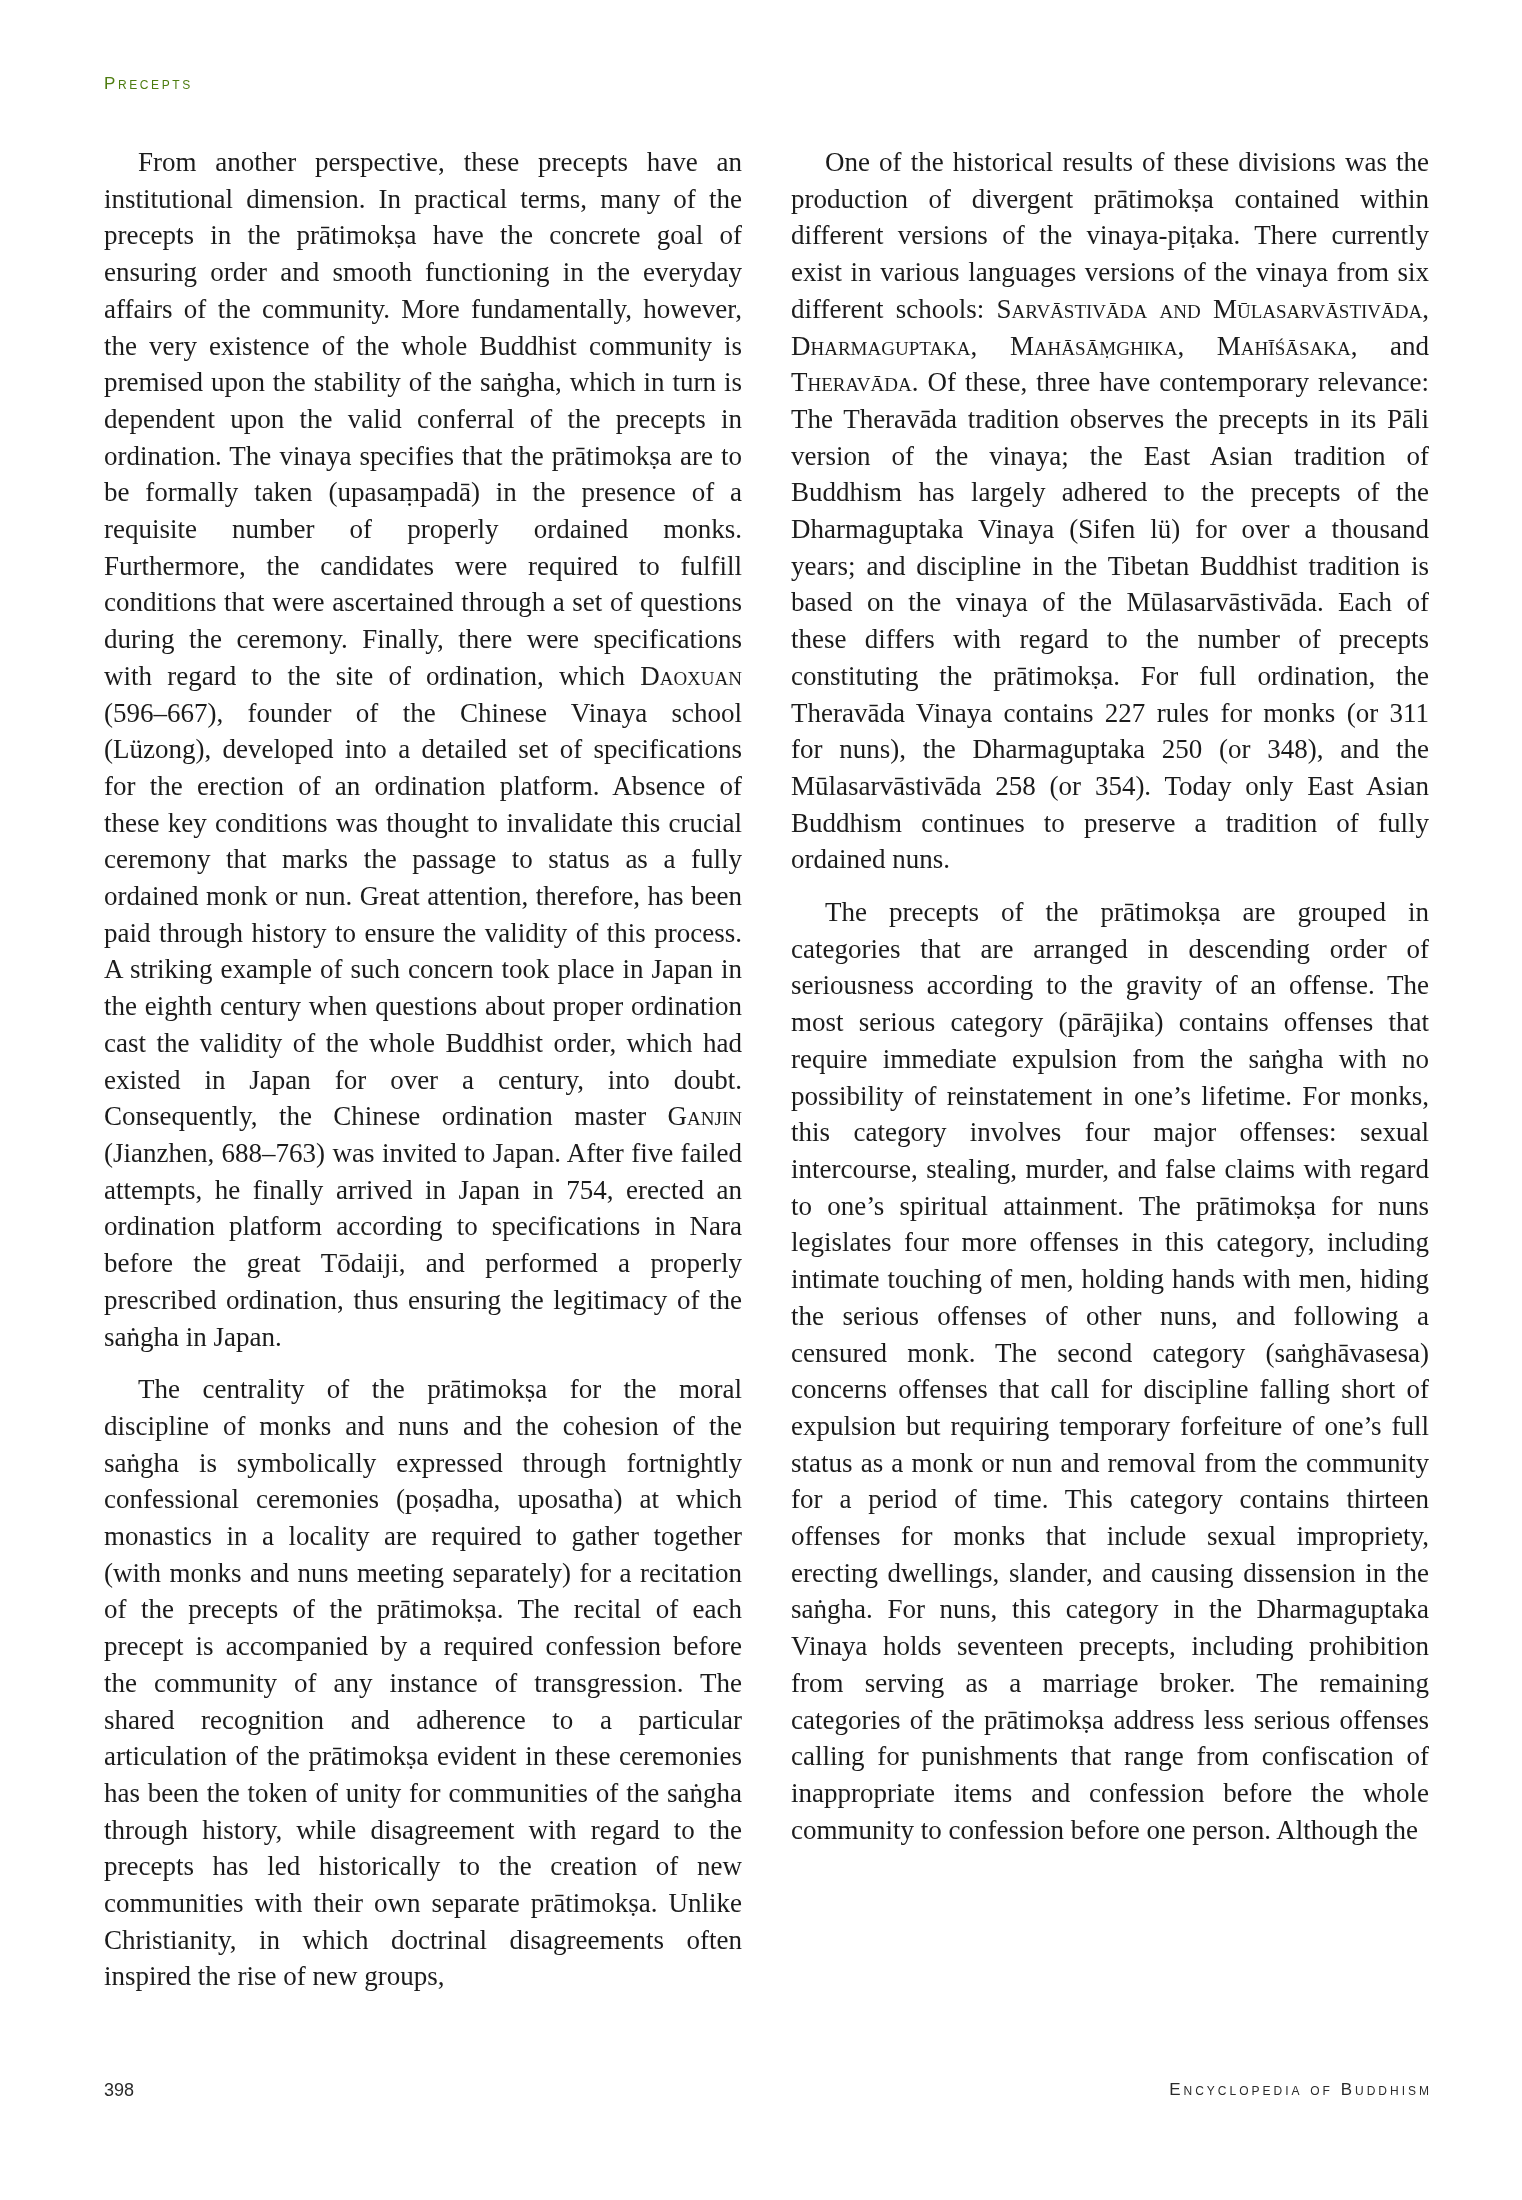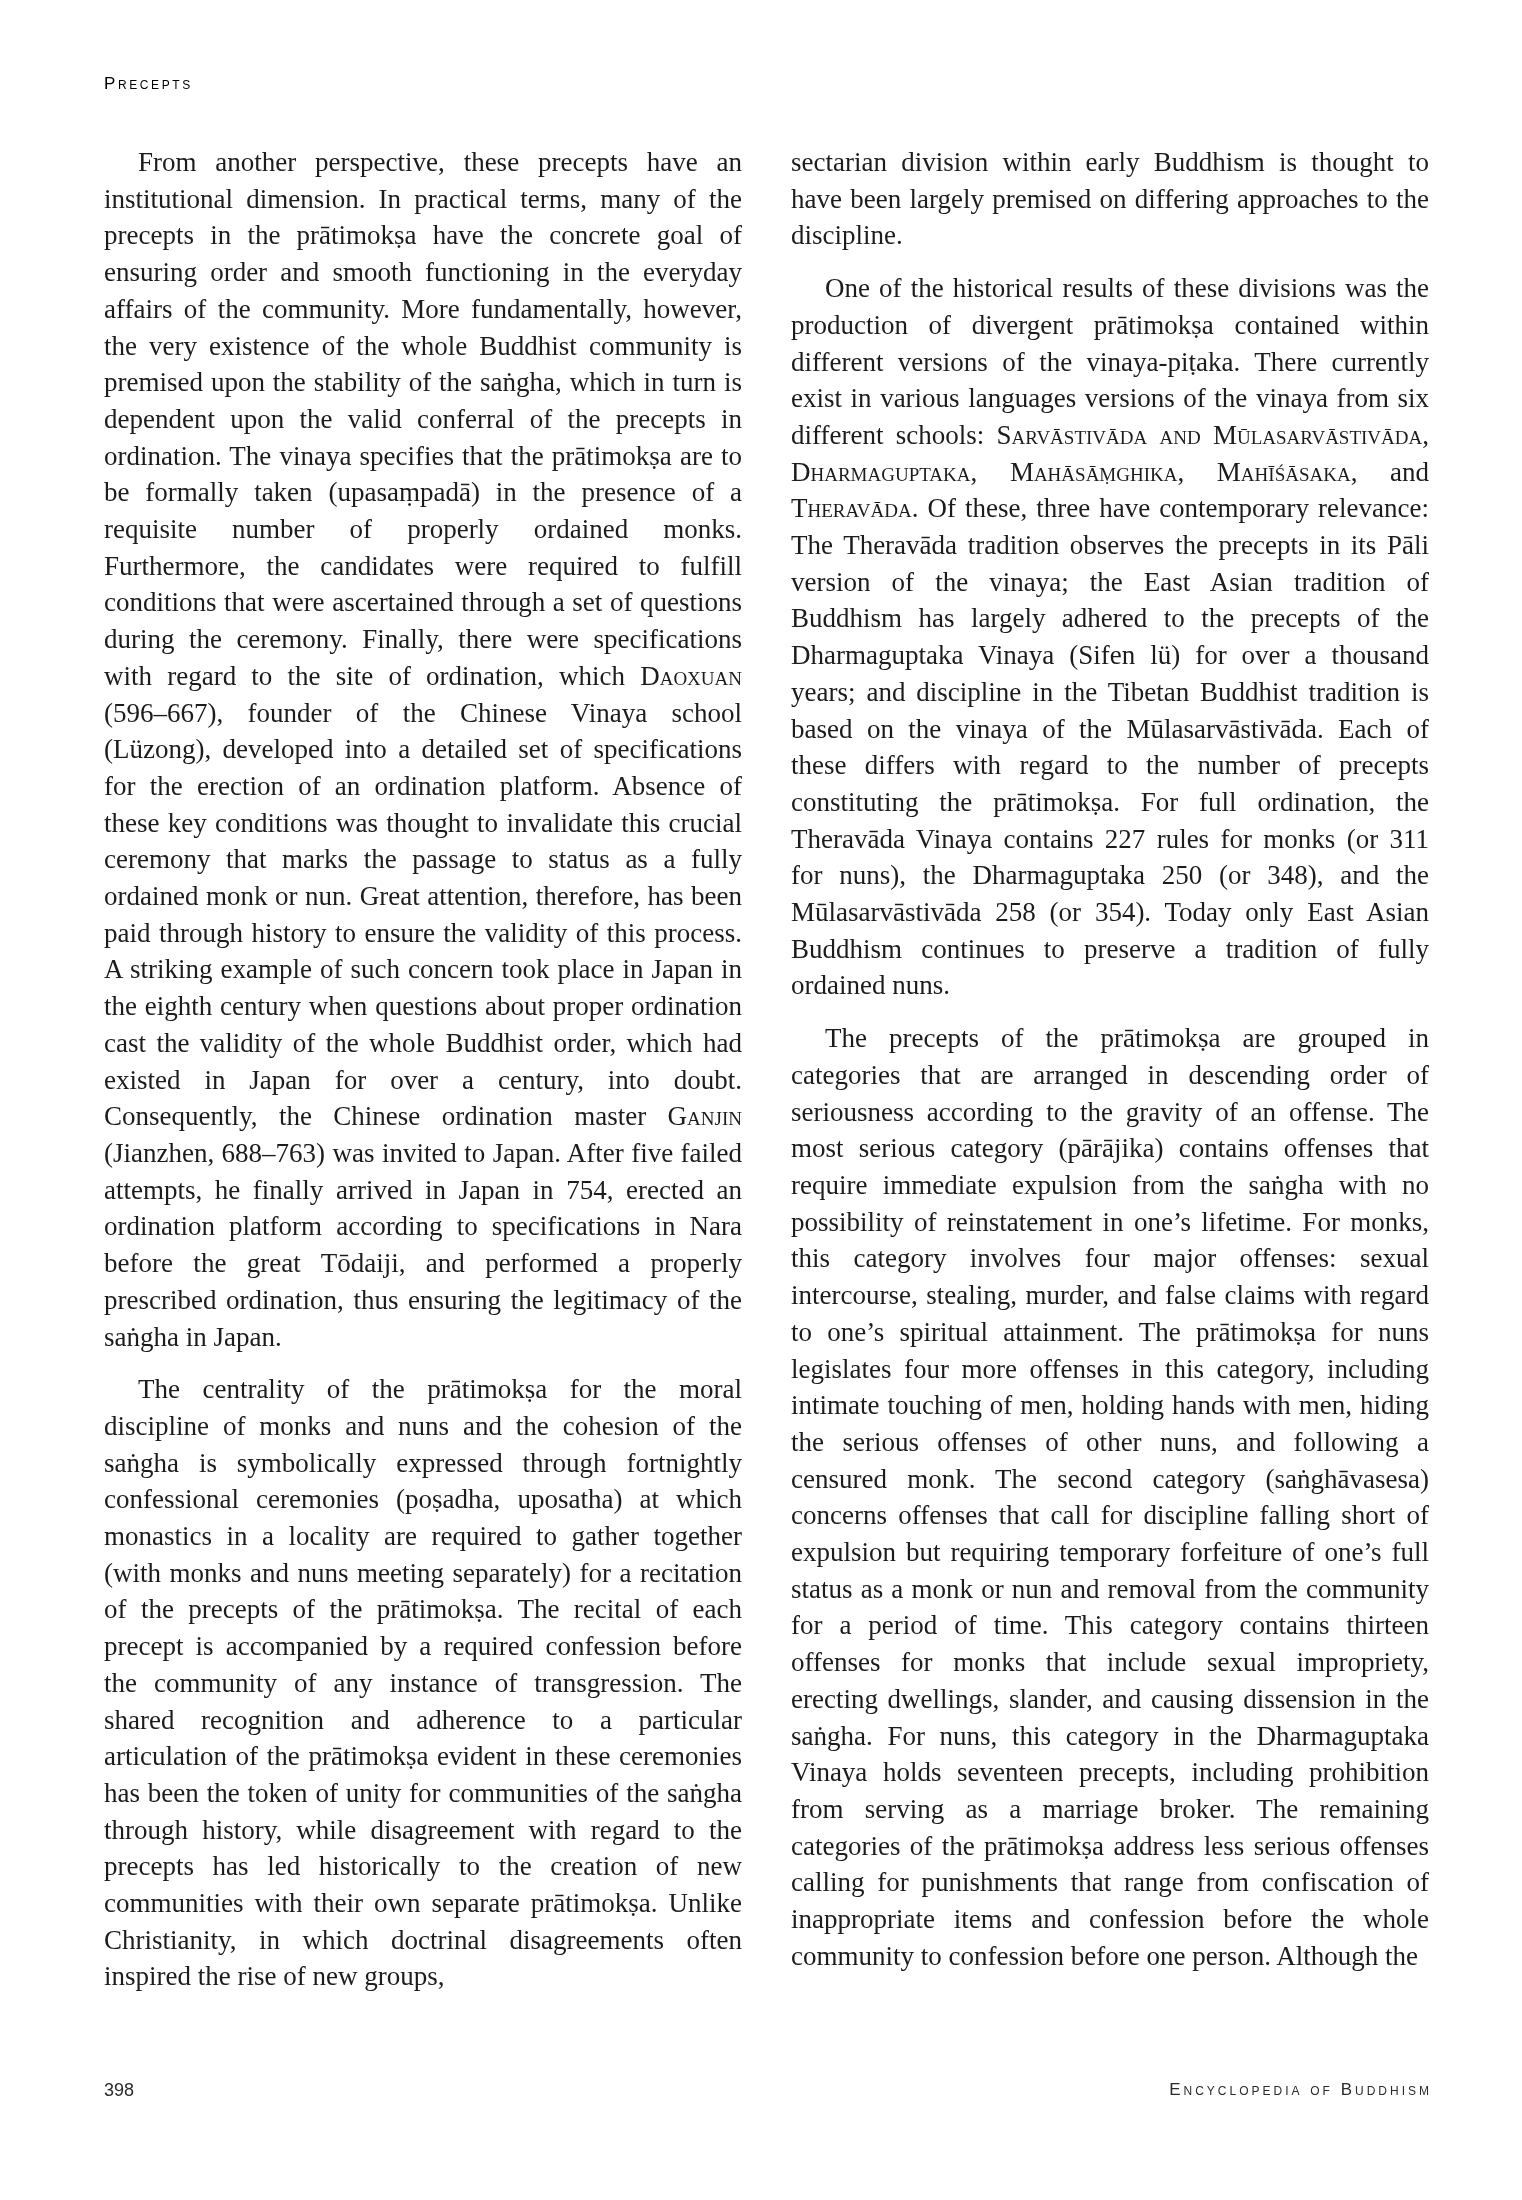--- a/index.html
+++ b/index.html
@@ -1,20 +1,20 @@
 <!DOCTYPE html>
 <html><head>
 <meta charset="utf-8">
 <style>
   html, body { margin: 0; padding: 0; background: #ffffff; }
   body { width: 1522px; height: 2200px; position: relative; overflow: hidden;
          font-family: "Liberation Serif", "DejaVu Serif", serif; color: #1c1c1c; }
   .running-head { position: absolute; left: 104px; top: 74px;
          font-family: "Liberation Sans", "DejaVu Sans", sans-serif; font-size: 17px;
-         letter-spacing: 2.6px; font-variant: small-caps; color: #000000; }
+         letter-spacing: 2.6px; font-variant: small-caps; color: #4d7c0f; }
   .column { position: absolute; top: 144px; width: 638px; font-size: 27px;
          line-height: 36.7px; text-align: justify; hyphens: manual; }
   .col-left { left: 104px; }
   .col-right { left: 791px; }
   .column p { margin: 0 0 16px 0; text-indent: 34px; }
   .column p.cont { text-indent: 0; }
   .i { }
   .sc { font-variant: small-caps; }
   .footer-left { position: absolute; left: 104px; top: 2080px;
          font-family: "Liberation Sans", "DejaVu Sans", sans-serif; font-size: 18px; color: #2a2a2a; }
@@ -25,19 +25,18 @@
 </head>
 <body>
 
 <div class="running-head">Precepts</div>
 
 <div class="column col-left">
     <p><span>From another perspective, these precepts have an institutional dimension. In practical terms, many of the precepts in the prātimokṣa have the concrete goal of ensuring order and smooth functioning in the everyday affairs of the community. More fundamentally, however, the very existence of the whole Buddhist community is premised upon the stability of the saṅgha, which in turn is dependent upon the valid conferral of the precepts in ordination. The vinaya specifies that the prātimokṣa are to be formally taken (</span><span class="i">upasaṃpadā</span><span>) in the presence of a requisite number of properly ordained monks. Furthermore, the candidates were required to fulfill conditions that were ascertained through a set of questions during the ceremony. Finally, there were specifications with regard to the site of ordination, which </span><span class="sc">Daoxuan</span><span> (596–667), founder of the Chinese Vinaya school (Lüzong), developed into a detailed set of specifications for the erection of an ordination platform. Absence of these key conditions was thought to invalidate this crucial ceremony that marks the passage to status as a fully ordained monk or nun. Great attention, therefore, has been paid through history to ensure the validity of this process. A striking example of such concern took place in Japan in the eighth century when questions about proper ordination cast the validity of the whole Buddhist order, which had existed in Japan for over a century, into doubt. Consequently, the Chinese ordination master </span><span class="sc">Ganjin</span><span> (Jianzhen, 688–763) was invited to Japan. After five failed attempts, he finally arrived in Japan in 754, erected an ordination platform according to specifications in Nara before the great Tōdaiji, and performed a properly prescribed ordination, thus ensuring the legitimacy of the saṅgha in Japan.</span></p>
     <p><span>The centrality of the prātimokṣa for the moral discipline of monks and nuns and the cohesion of the saṅgha is symbolically expressed through fortnightly confessional ceremonies (</span><span class="i">poṣadha, uposatha</span><span>) at which monastics in a locality are required to gather together (with monks and nuns meeting separately) for a recitation of the precepts of the prātimokṣa. The recital of each precept is accompanied by a required confession before the community of any instance of transgression. The shared recognition and adherence to a particular articulation of the prātimokṣa evident in these ceremonies has been the token of unity for communities of the saṅgha through history, while disagreement with regard to the precepts has led historically to the creation of new communities with their own separate prātimokṣa. Unlike Christianity, in which doctrinal disagreements often inspired the rise of new groups,</span></p>
   </div>
 <div class="column col-right">
-    <p class="cont"><span>sectarian division within early Buddhism is thought to have been largely premised on differing approaches to the discipline.</span></p>
     <p><span>One of the historical results of these divisions was the production of divergent prātimokṣa contained within different versions of the </span><span class="i">vinaya-piṭaka.</span><span> There currently exist in various languages versions of the vinaya from six different schools: </span><span class="sc">Sarvāstivāda and Mūlasarvāstivāda</span><span>, </span><span class="sc">Dharmaguptaka</span><span>, </span><span class="sc">Mahāsāṃghika</span><span>, </span><span class="sc">Mahīśāsaka</span><span>, and </span><span class="sc">Theravāda</span><span>. Of these, three have contemporary relevance: The Theravāda tradition observes the precepts in its Pāli version of the vinaya; the East Asian tradition of Buddhism has largely adhered to the precepts of the Dharmaguptaka Vinaya (</span><span class="i">Sifen lü</span><span>) for over a thousand years; and discipline in the Tibetan Buddhist tradition is based on the vinaya of the Mūlasarvāstivāda. Each of these differs with regard to the number of precepts constituting the prātimokṣa. For full ordination, the Theravāda Vinaya contains 227 rules for monks (or 311 for nuns), the Dharmaguptaka 250 (or 348), and the Mūlasarvāstivāda 258 (or 354). Today only East Asian Buddhism continues to preserve a tradition of fully ordained nuns.</span></p>
     <p><span>The precepts of the prātimokṣa are grouped in categories that are arranged in descending order of seriousness according to the gravity of an offense. The most serious category (</span><span class="i">pārājika</span><span>) contains offenses that require immediate expulsion from the saṅgha with no possibility of reinstatement in one’s lifetime. For monks, this category involves four major offenses: sexual intercourse, stealing, murder, and false claims with regard to one’s spiritual attainment. The prātimokṣa for nuns legislates four more offenses in this category, including intimate touching of men, holding hands with men, hiding the serious offenses of other nuns, and following a censured monk. The second category (</span><span class="i">saṅghāvasesa</span><span>) concerns offenses that call for discipline falling short of expulsion but requiring temporary forfeiture of one’s full status as a monk or nun and removal from the community for a period of time. This category contains thirteen offenses for monks that include sexual impropriety, erecting dwellings, slander, and causing dissension in the saṅgha. For nuns, this category in the Dharmaguptaka Vinaya holds seventeen precepts, including prohibition from serving as a marriage broker. The remaining categories of the prātimokṣa address less serious offenses calling for punishments that range from confiscation of inappropriate items and confession before the whole community to confession before one person. Although the</span></p>
   </div>
 
 <div class="footer-left">398</div>
 <div class="footer-right">Encyclopedia of Buddhism</div>
 
 </body></html>

